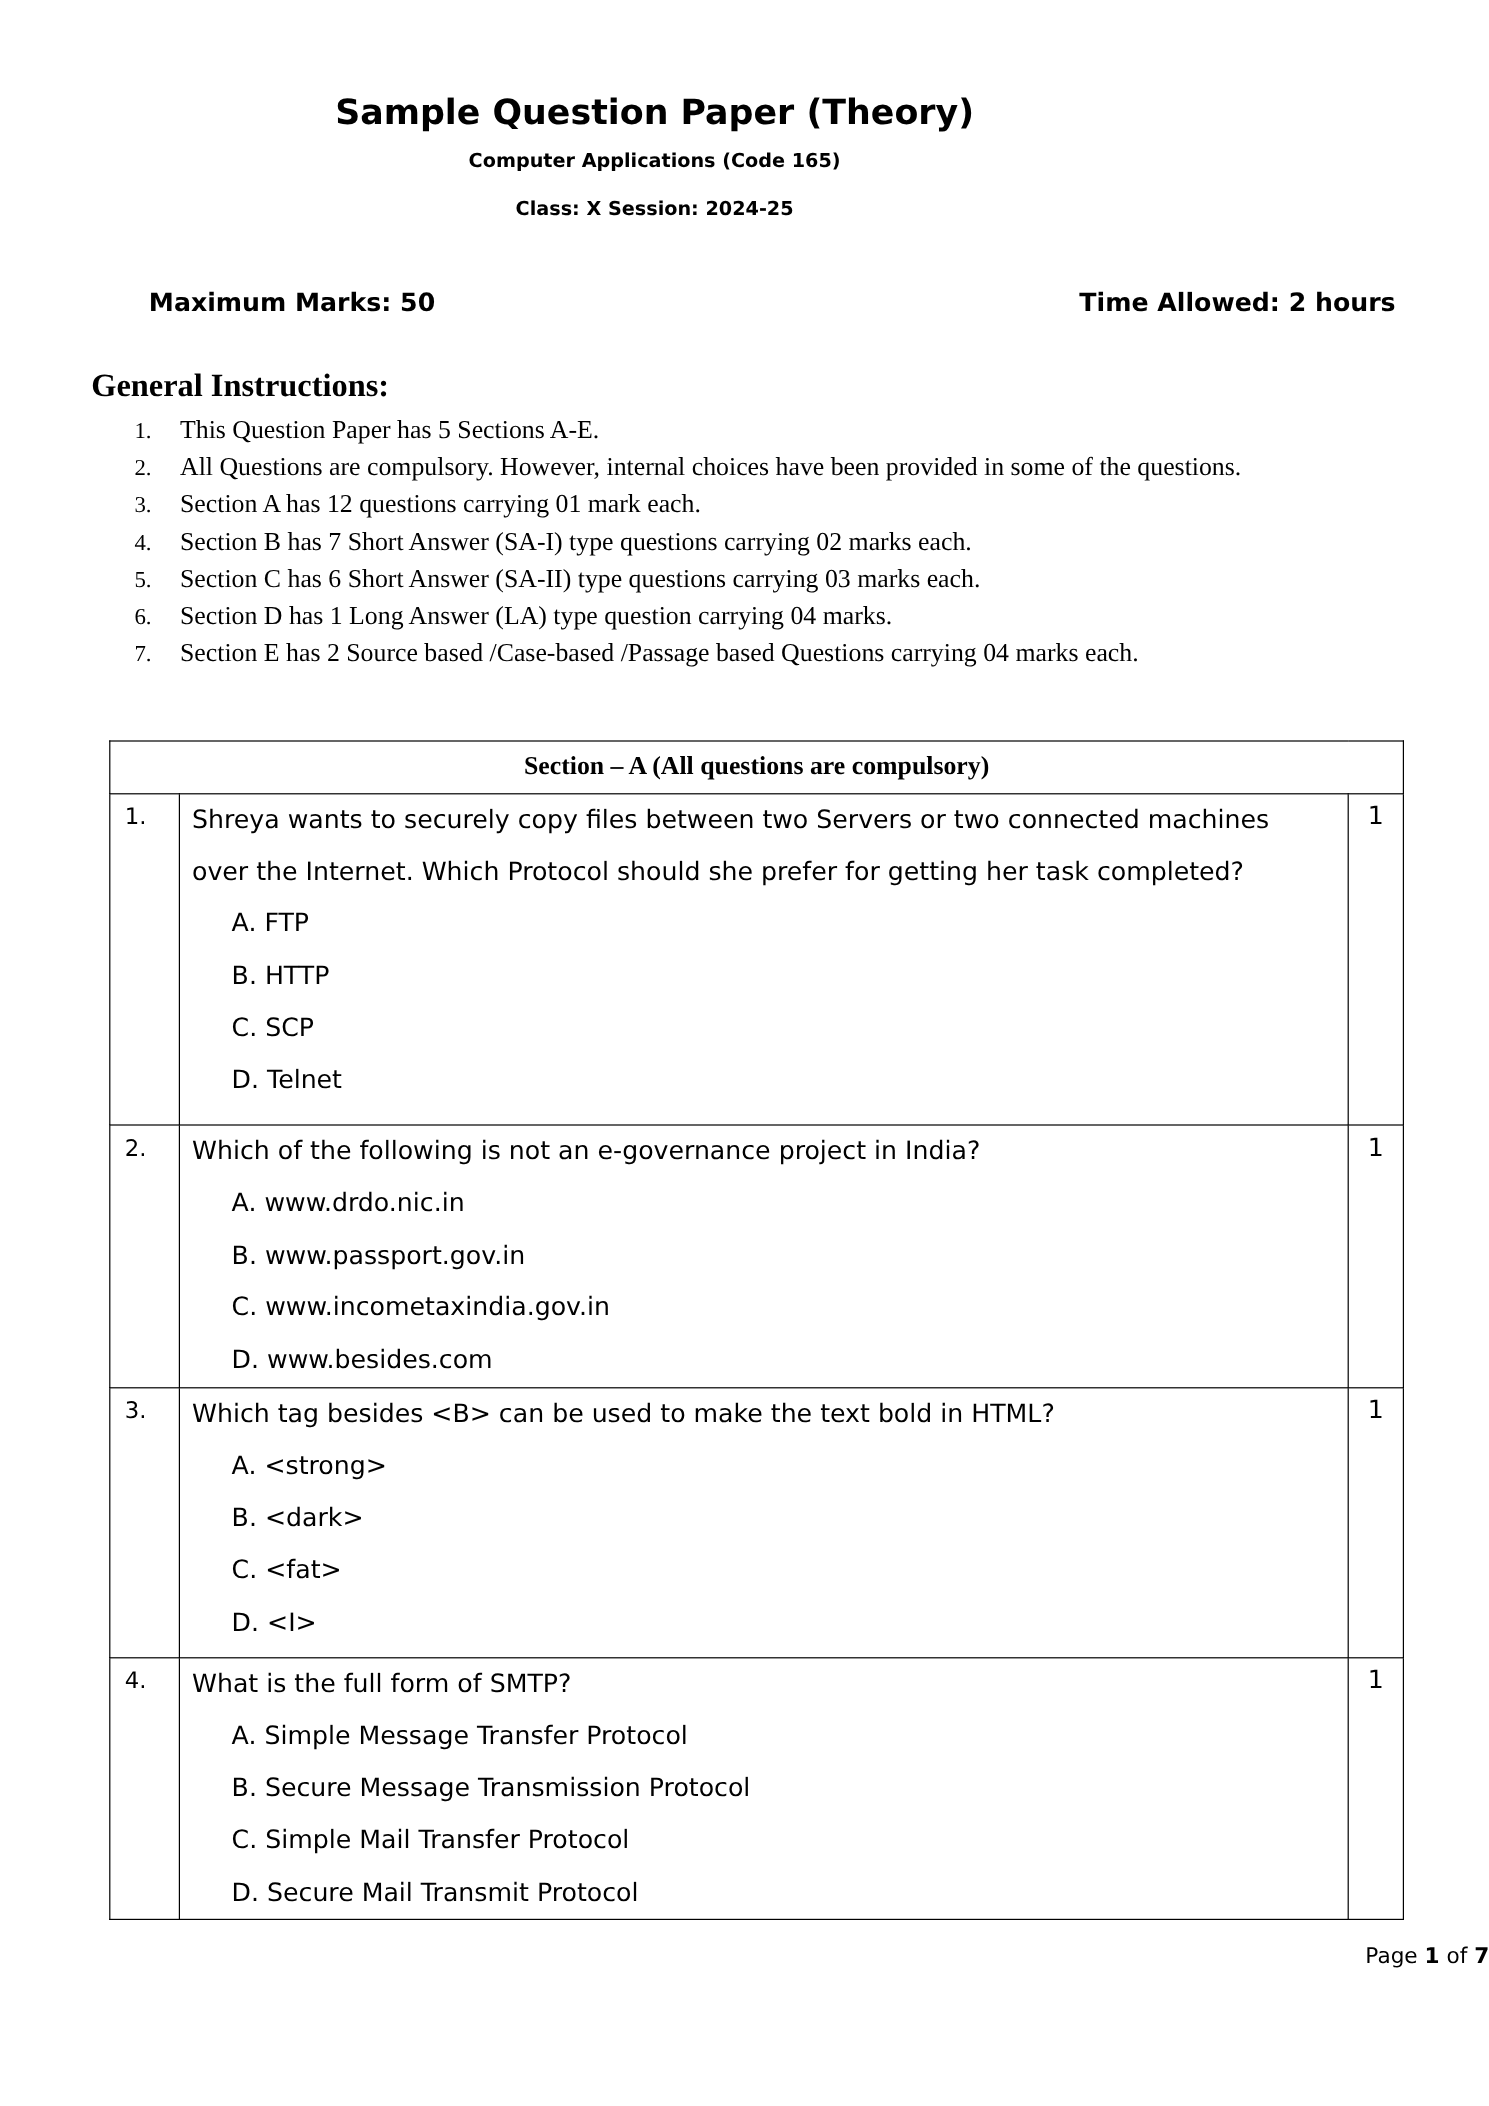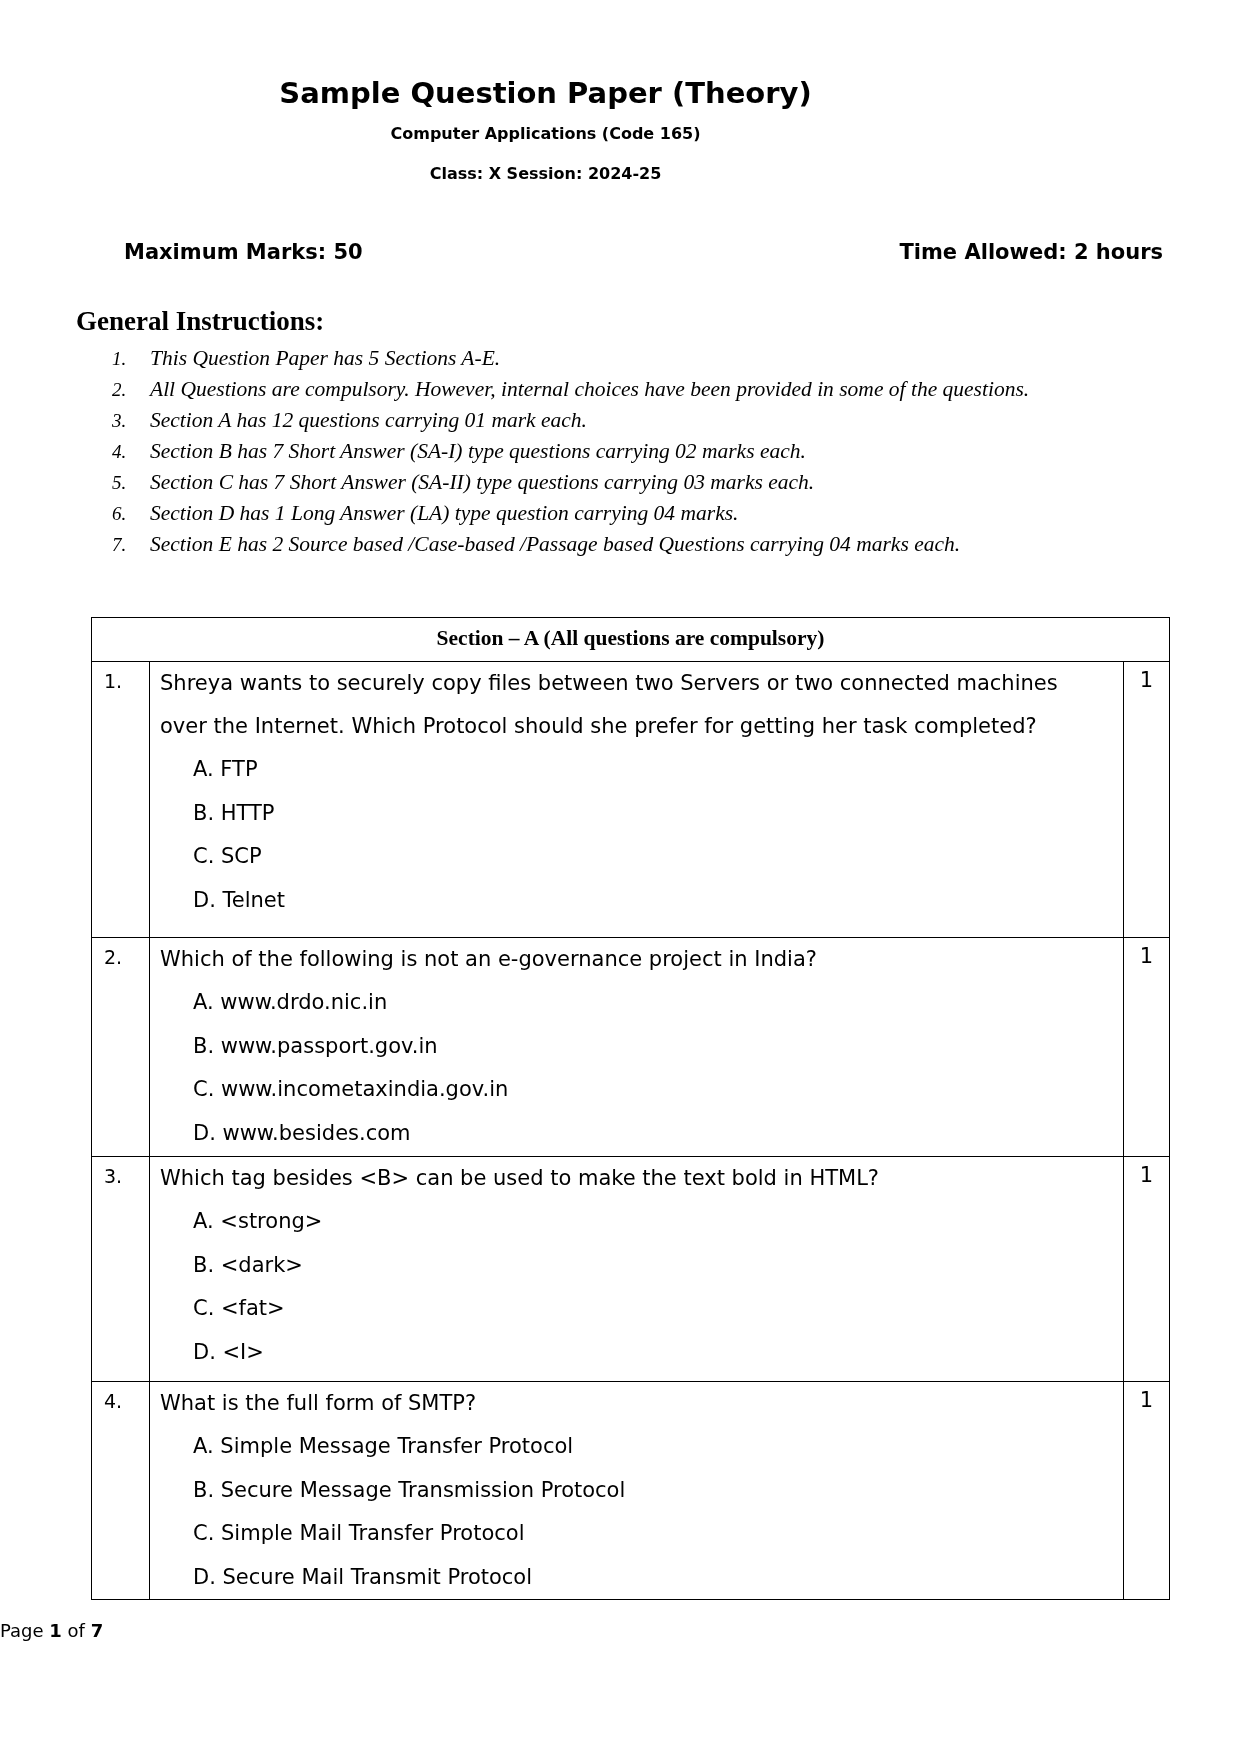--- a/index.html
+++ b/index.html
@@ -5,51 +5,51 @@
   html, body { margin: 0; padding: 0; background: #ffffff; }
   body { width: 1241px; height: 1755px; position: relative; overflow: hidden; color: #000; }
   .hdr { position: absolute; left: 0; width: 1091px; text-align: center; font-weight: bold; font-family: "DejaVu Sans", sans-serif; }
   .h1 { top: 76px; font-size: 29px; }
   .h2 { top: 124px; font-size: 16px; }
   .h3 { top: 164px; font-size: 16px; }
   .meta { position: absolute; top: 240px; font-family: "DejaVu Sans", sans-serif; font-weight: bold; font-size: 21px; margin-left: 48px; }
   .meta-left { left: 76px; }
   .meta-right { right: 78px; }
   .gi-title { position: absolute; top: 306px; left: 76px; font-family: Liberation Serif, serif; font-weight: bold; font-size: 27px; }
-  .gi-list { position: absolute; top: 343px; left: 112px; margin: 0; padding: 0; list-style: none; font-family: "Liberation Serif", serif; font-size: 21.5px; font-style: italic; }
+  .gi-list { position: absolute; top: 343px; left: 112px; margin: 0; padding: 0; list-style: none; font-family: "Liberation Serif", serif; font-size: 21.5px; }
   .gi-list li { height: 31px; line-height: 31px; white-space: nowrap; }
   .gi-num { display: inline-block; width: 38px; font-size: 19px; }
   table.qt { position: absolute; top: 617px; left: 91px; width: 1079px; border-collapse: collapse; }
   table.qt td { border: 1.5px solid #000; vertical-align: top; padding: 0; }
   .sec-head { height: 43px; text-align: center; font-family: "Liberation Serif", serif; font-weight: bold; font-size: 21.5px; line-height: 40px; }
   .qnum { width: 58px; font-family: "DejaVu Sans", sans-serif; font-size: 19px; padding: 8px 0 0 12px !important; box-sizing: border-box; }
   .qbody { font-family: "DejaVu Sans", sans-serif; font-size: 21px; padding: 0 10px 0 10px !important; }
   .qmarks { width: 45px; text-align: center; font-family: "DejaVu Sans", sans-serif; font-size: 21px; padding-top: 6px !important; }
   .qtext { line-height: 43px; }
   .opt { padding-left: 33px; line-height: 43.5px; }
-  .footer { position: absolute; top: 1620px; left: 0; width: 1241px; text-align: left; font-family: "DejaVu Sans", sans-serif; font-size: 18px; }
+  .footer { position: absolute; top: 1620px; left: 0; width: 1241px; text-align: right; font-family: "DejaVu Sans", sans-serif; font-size: 18px; }
   .footer b { font-weight: bold; }
 </style>
 </head>
 <body>
 
 <div class="hdr h1">Sample Question Paper (Theory)</div>
 <div class="hdr h2">Computer Applications (Code 165)</div>
 <div class="hdr h3">Class: X Session: 2024-25</div>
 
 <div class="meta meta-left">Maximum Marks: 50</div>
 <div class="meta meta-right">Time Allowed: 2 hours</div>
 
 <div class="gi-title">General Instructions:</div>
 <ol class="gi-list">
   <li><span class="gi-num">1.</span><span>This Question Paper has 5 Sections A-E.</span></li>
   <li><span class="gi-num">2.</span><span>All Questions are compulsory. However, internal choices have been provided in some of the questions.</span></li>
   <li><span class="gi-num">3.</span><span>Section A has 12 questions carrying 01 mark each.</span></li>
   <li><span class="gi-num">4.</span><span>Section B has 7 Short Answer (SA-I) type questions carrying 02 marks each.</span></li>
-  <li><span class="gi-num">5.</span><span>Section C has 7 Short Answer (SA-II) type questions carrying 03 marks each.</span></li>
+  <li><span class="gi-num">5.</span><span>Section C has 6 Short Answer (SA-II) type questions carrying 03 marks each.</span></li>
   <li><span class="gi-num">6.</span><span>Section D has 1 Long Answer (LA) type question carrying 04 marks.</span></li>
   <li><span class="gi-num">7.</span><span>Section E has 2 Source based /Case-based /Passage based Questions carrying 04 marks each.</span></li>
 </ol>
 
 <table class="qt">
   <tbody>
       <tr>
     <td colspan="3" class="sec-head">Section – A (All questions are compulsory)</td>
   </tr>
 

